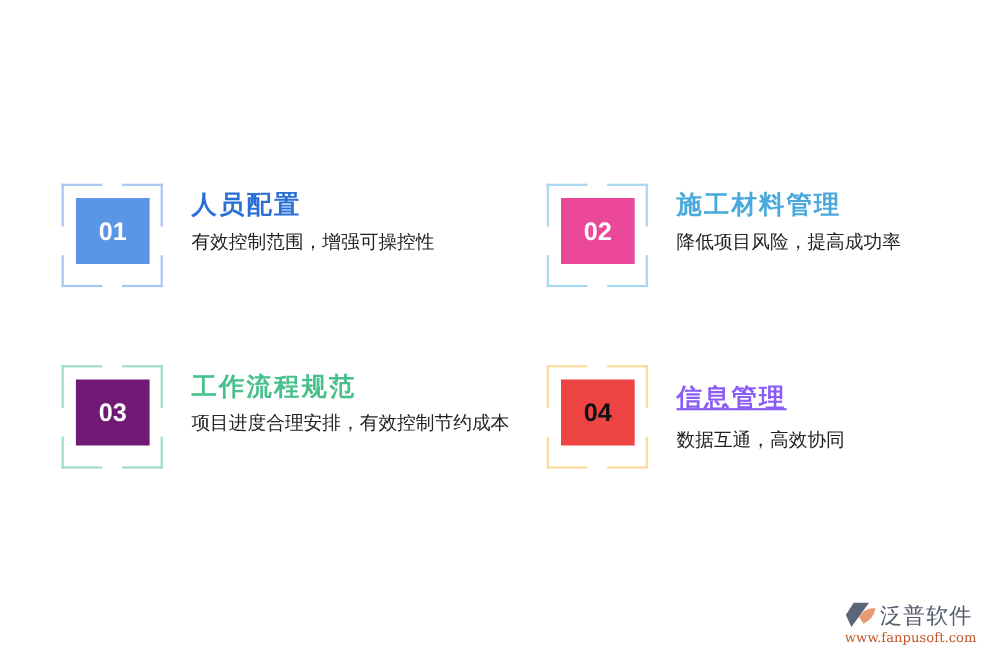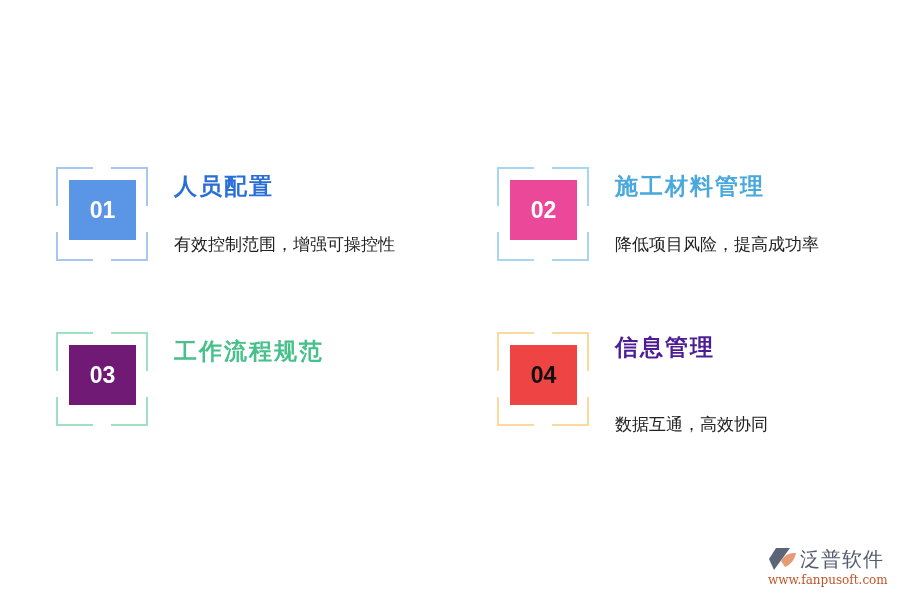--- a/index.html
+++ b/index.html
@@ -18,21 +18,21 @@
     position: absolute; left: 13px; top: 13px; width: 67px; height: 60px;
     display: flex; align-items: center; justify-content: center;
     color: #ffffff; font-weight: bold; font-size: 23px;
     font-family: "Liberation Sans", "DejaVu Sans", sans-serif;
   }
   .title {
     position: absolute; left: 118px; font-size: 23px; font-weight: bold; letter-spacing: 2px;
     white-space: nowrap;
   }
   .desc {
-    position: absolute; left: 118px; font-size: 17px; color: #222222; line-height: 25px; margin-top: 24px;
+    position: absolute; left: 118px; font-size: 17px; color: #222222; line-height: 25px;
   }
   .logo { position: absolute; left: 768px; top: 546px; width: 125px; height: 42px; }
   .logo-name { position: absolute; left: 32px; top: 0; font-size: 20px; color: #555b6e; letter-spacing: 1px; white-space: nowrap; }
   .logo-url { position: absolute; left: 0; top: 27px; font-size: 12px; color: #c0552a; font-family: "DejaVu Serif", "Liberation Serif", serif; white-space: nowrap; }
   .logo-icon { position: absolute; left: 0; top: 1px; width: 30px; height: 24px; }
 </style>
 </head>
 <body>
 
 <div class="item" style="left:56px; top:167px; width:380px; height:94px;">
@@ -73,35 +73,36 @@
     <div class="seg h" style="left:55px; top:0; width:37px; background:#9fdfc2;"></div>
     <div class="seg h" style="left:0; bottom:0; width:37px; background:#9fdfc2;"></div>
     <div class="seg h" style="left:55px; bottom:0; width:37px; background:#9fdfc2;"></div>
     <div class="seg v" style="left:0; top:0; height:39px; background:#9fdfc2;"></div>
     <div class="seg v" style="left:0; top:65px; height:29px; background:#9fdfc2;"></div>
     <div class="seg v" style="right:0; top:0; height:39px; background:#9fdfc2;"></div>
     <div class="seg v" style="right:0; top:65px; height:29px; background:#9fdfc2;"></div>
   </div>
   <div class="square" style="background:#701a75;">03</div>
   <div class="title" style="top:4px; color:#47c08b;">工作流程规范</div>
+  <div class="desc" style="top:41px; width:296px;">项目进度合理安排，有效控制节约成本</div>
 </div>
 
 <div class="item" style="left:497px; top:332px; width:380px; height:94px;">
   <div class="frame">
     <div class="seg h" style="left:0; top:0; width:37px; background:#fdd9a0;"></div>
     <div class="seg h" style="left:55px; top:0; width:37px; background:#fdd9a0;"></div>
     <div class="seg h" style="left:0; bottom:0; width:37px; background:#fdd9a0;"></div>
     <div class="seg h" style="left:55px; bottom:0; width:37px; background:#fdd9a0;"></div>
     <div class="seg v" style="left:0; top:0; height:39px; background:#fdd9a0;"></div>
     <div class="seg v" style="left:0; top:65px; height:29px; background:#fdd9a0;"></div>
     <div class="seg v" style="right:0; top:0; height:39px; background:#fdd9a0;"></div>
     <div class="seg v" style="right:0; top:65px; height:29px; background:#fdd9a0;"></div>
   </div>
   <div class="square" style="background:#ef4444; color:#111111;">04</div>
-  <div class="title" style="top:0; color:#4c1d95;">信息管理</div>
+  <div class="title" style="top:14px; color:#8b5cf6;text-decoration:underline;">信息管理</div>
   <div class="desc" style="top:56px; width:260px;">数据互通，高效协同</div>
 </div>
 
 <div class="logo">
   <svg class="logo-icon" viewBox="0 0 30 24">
     <polygon points="8,1 22,1 14,12 6,23 1,12" fill="#5a6578"></polygon>
     <path d="M13,14 Q18,5 28,6 Q26,16 17,20 Z" fill="#e79a74"></path>
   </svg>
   <div class="logo-name">泛普软件</div>
   <div class="logo-url">www.fanpusoft.com</div>

